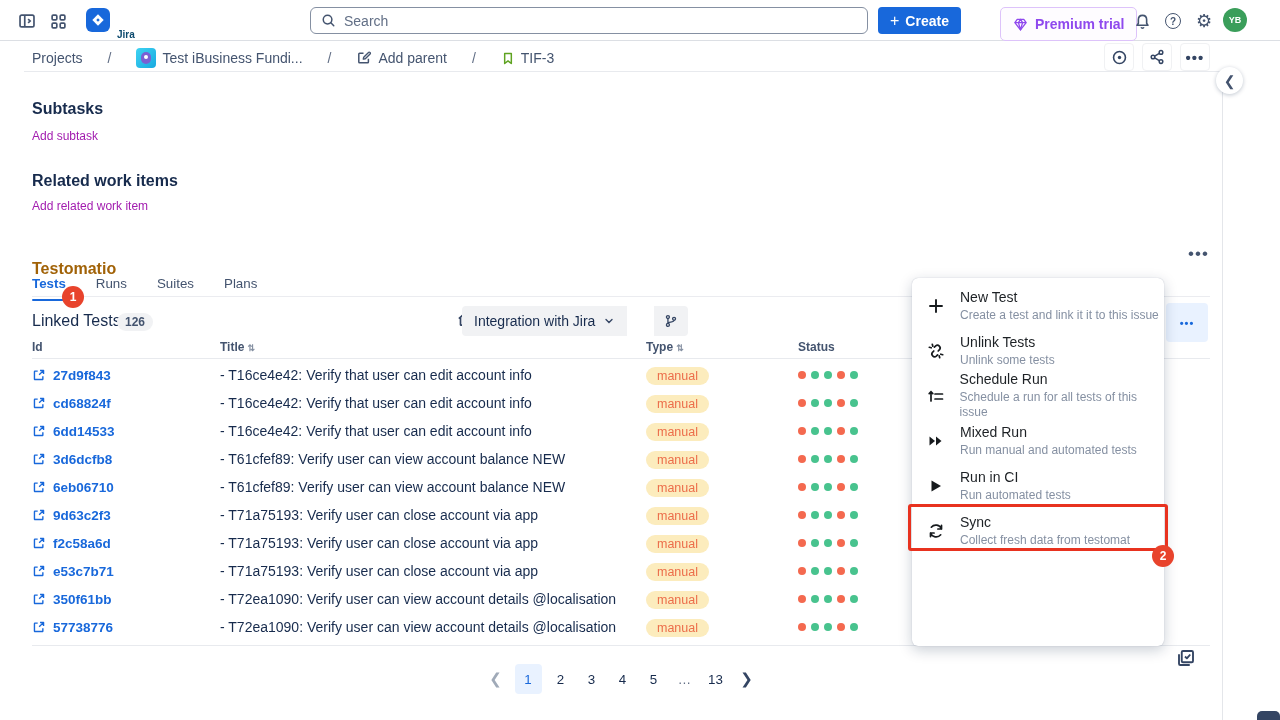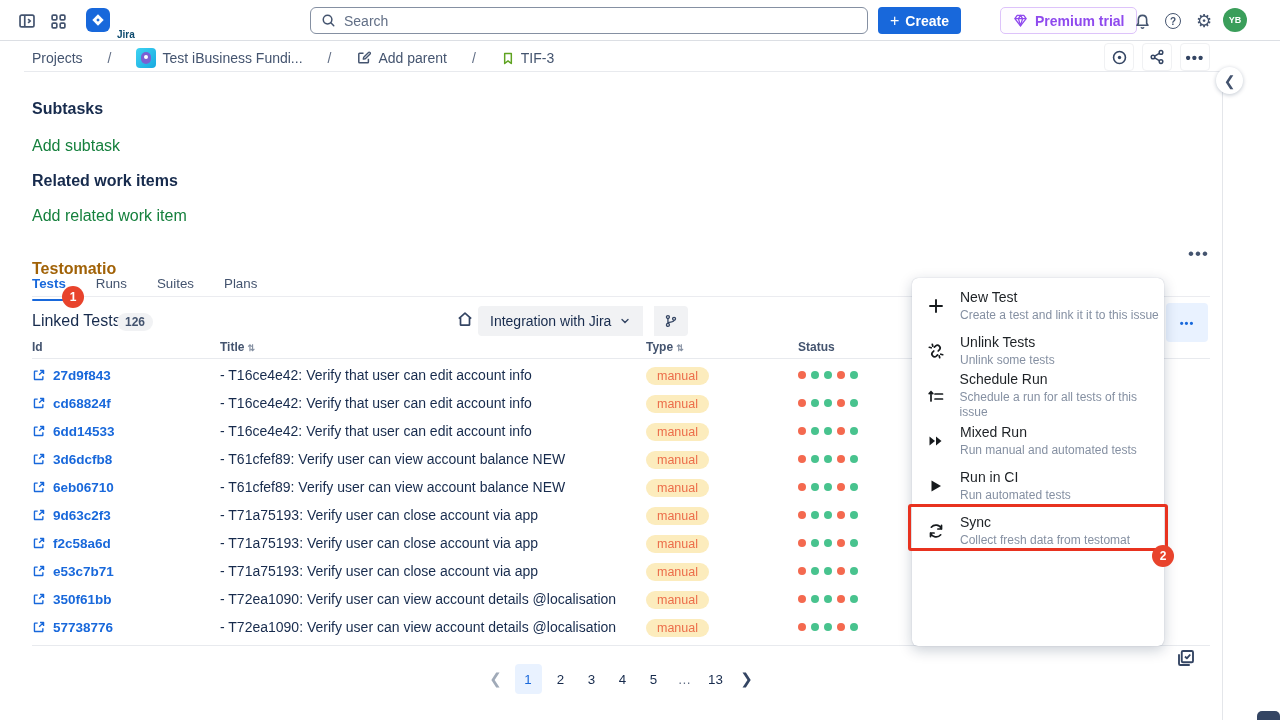--- a/index.html
+++ b/index.html
@@ -10,21 +10,21 @@
 
   
   .topnav { position:absolute; left:0; top:0; width:1280px; height:41px; background:#fff; border-bottom:1px solid #dcdfe4; z-index:30; }
   .nav-icbtn { position:absolute; top:11px; width:22px; height:20px; display:flex; align-items:center; justify-content:center; color:#44546f; }
   .jira-logo { position:absolute; left:86px; top:8px; width:24px; height:24px; background:#1868db; border-radius:6px; display:flex; align-items:center; justify-content:center; }
   .app-name { position:absolute; left:117px; top:29px; font-size:10px; font-weight:bold; color:#0c4a6e; }
   .searchbox { position:absolute; left:310px; top:7px; width:558px; height:27px; border:1px solid #8590a2; border-radius:6px; background:#fff; display:flex; align-items:center; padding:0 10px; gap:8px; }
   .searchbox input { border:none; outline:none; flex:1; font-size:14px; color:#172b4d; background:transparent; }
   .searchbox input::placeholder { color:#626f86; }
   .create-btn { position:absolute; left:878px; top:7px; height:27px; padding:0 12px; background:#1868db; color:#fff; border-radius:4px; font-size:14px; font-weight:bold; display:flex; align-items:center; gap:6px; }
-  .premium { position:absolute; left:1000px; top:7px; height:27px; padding:0 12px; border:1px solid #ddc3fa; border-radius:5px; color:#8f49ee; font-size:14px; font-weight:bold; display:flex; align-items:center; gap:7px; background:#fefcff; }
+  .premium { position:absolute; left:1000px; top:7px; height:34px; padding:0 12px; border:1px solid #ddc3fa; border-radius:5px; color:#8f49ee; font-size:14px; font-weight:bold; display:flex; align-items:center; gap:7px; background:#fefcff; }
   .help-circle { width:16px; height:16px; border:1.7px solid #44546f; border-radius:50%; font-size:10px; font-weight:bold; color:#44546f; display:flex; align-items:center; justify-content:center; }
   .gear-glyph { font-size:18px; color:#44546f; line-height:1; }
   .avatar { position:absolute; left:1223px; top:8px; width:24px; height:24px; border-radius:50%; background:#3a9e5a; color:#fff; font-size:9px; font-weight:bold; display:flex; align-items:center; justify-content:center; }
 
   
   .crumbs { position:absolute; left:32px; top:46px; height:24px; display:flex; align-items:center; gap:25px; font-size:14px; color:#44546f; }
   .crumb-sep { color:#626f86; }
   .proj-avatar { width:20px; height:20px; border-radius:4px; background:linear-gradient(135deg,#3ed3f2,#18a9e0); position:relative; }
   .proj-avatar::after { content:""; position:absolute; left:5px; top:4px; width:10px; height:12px; border-radius:5px; background:#7a5fd3; }
   .proj-avatar::before { content:""; position:absolute; left:8px; top:7px; width:4px; height:4px; border-radius:50%; background:#fff; z-index:1; }
@@ -33,38 +33,38 @@
   .hact { width:30px; height:28px; border:1px solid #f0f1f3; border-radius:4px; display:flex; align-items:center; justify-content:center; color:#344563; background:#fff; }
   .top-divider { position:absolute; left:24px; top:71px; width:1198px; height:1px; background:#e8eaee; }
 
   
   .rail-line { position:absolute; left:1222px; top:72px; width:1px; height:648px; background:#e4e6ea; }
   .rail-btn { position:absolute; left:1216px; top:67px; width:27px; height:27px; border-radius:50%; background:#fff; box-shadow:0 1px 4px rgba(9,30,66,.25); color:#44546f; font-size:14px; display:flex; align-items:center; justify-content:center; z-index:5; }
   .corner-peek { position:absolute; left:1257px; top:711px; width:23px; height:9px; background:#344563; border-radius:5px 5px 0 0; }
 
   
   .sec-h { position:absolute; left:32px; font-size:16px; font-weight:bold; color:#172b4d; }
-  .sec-sub { position:absolute; left:32px; font-size:16px; color:#15803d;margin-top:8px; }
+  .sec-sub { position:absolute; left:32px; font-size:12px; color:#a21caf; }
 
   
   .testo-title { position:absolute; left:32px; top:260px; font-size:16px; font-weight:bold; color:#a16207; }
   .testo-ellipsis { position:absolute; left:1188px; top:244px; font-size:17px; color:#44546f; letter-spacing:1px; }
   .tabs { position:absolute; left:32px; top:276px; display:flex; gap:30px; font-size:14px; }
   .tab { color:#44546f; padding-bottom:10px; position:relative; }
   .tab.active { color:#1868db; font-weight:bold; }
   .tab.active::after { content:""; position:absolute; left:0; right:0; bottom:0; height:2px; background:#1868db; border-radius:1px; }
   .tabs-track { position:absolute; left:32px; top:296px; width:1178px; height:1px; background:#ebecf0; }
   .ann { position:absolute; width:22px; height:22px; border-radius:50%; background:#e8432c; color:#fff; font-size:12px; font-weight:bold; display:flex; align-items:center; justify-content:center; z-index:45; }
   .ann1 { left:62px; top:286px; }
 
   .lt-row { position:absolute; left:32px; top:305px; width:1178px; height:32px; }
   .lt-label { position:absolute; left:0; top:7px; font-size:16px; color:#172b4d; }
   .lt-count { position:absolute; left:85px; top:8px; background:#f1f2f4; color:#44546f; font-size:12px; font-weight:bold; border-radius:10px; padding:2px 8px; }
   .home-btn { position:absolute; left:424px; top:5px; color:#344563; }
-  .proj-select { position:absolute; left:446px; top:1px; height:30px; background:#f1f2f4; border-radius:4px 0 0 4px; display:flex; align-items:center; gap:8px; padding:0 12px; font-size:14px; color:#172b4d;text-align:right; }
+  .proj-select { position:absolute; left:430px; top:1px; height:30px; background:#f1f2f4; border-radius:4px 0 0 4px; display:flex; align-items:center; gap:8px; padding:0 12px; font-size:14px; color:#172b4d;text-align:right; }
   .branch-btn { position:absolute; left:620px; top:1px; width:36px; height:30px; background:#f1f2f4; border-radius:0 4px 4px 0; border-left:2px solid #fff; display:flex; align-items:center; justify-content:center; color:#344563; }
   .refresh-partial { position:absolute; left:1118px; top:6px; font-size:15px; color:#344563; }
   .more-blue { position:absolute; left:1134px; top:-2px; width:42px; height:39px; background:#e9f2ff; border-radius:4px; color:#1868db; font-size:11px; letter-spacing:1px; font-weight:bold; display:flex; align-items:center; justify-content:center; }
 
   .thead { position:absolute; left:32px; top:340px; width:1178px; height:18px; display:grid; grid-template-columns:188px 426px 152px auto; font-size:12px; font-weight:bold; color:#44546f; }
   .sort { font-size:9px; color:#8590a2; margin-left:3px; }
   .thead-line { position:absolute; left:32px; top:358px; width:1178px; height:1px; background:#e8eaee; }
   .tbody { position:absolute; left:32px; top:361px; width:1178px; }
   .trow { height:28px; display:grid; grid-template-columns:188px 426px 152px auto; align-items:center; }
   .tid { display:flex; align-items:center; gap:7px; color:#1868db; font-size:13.5px; font-weight:bold; text-decoration:none; }

